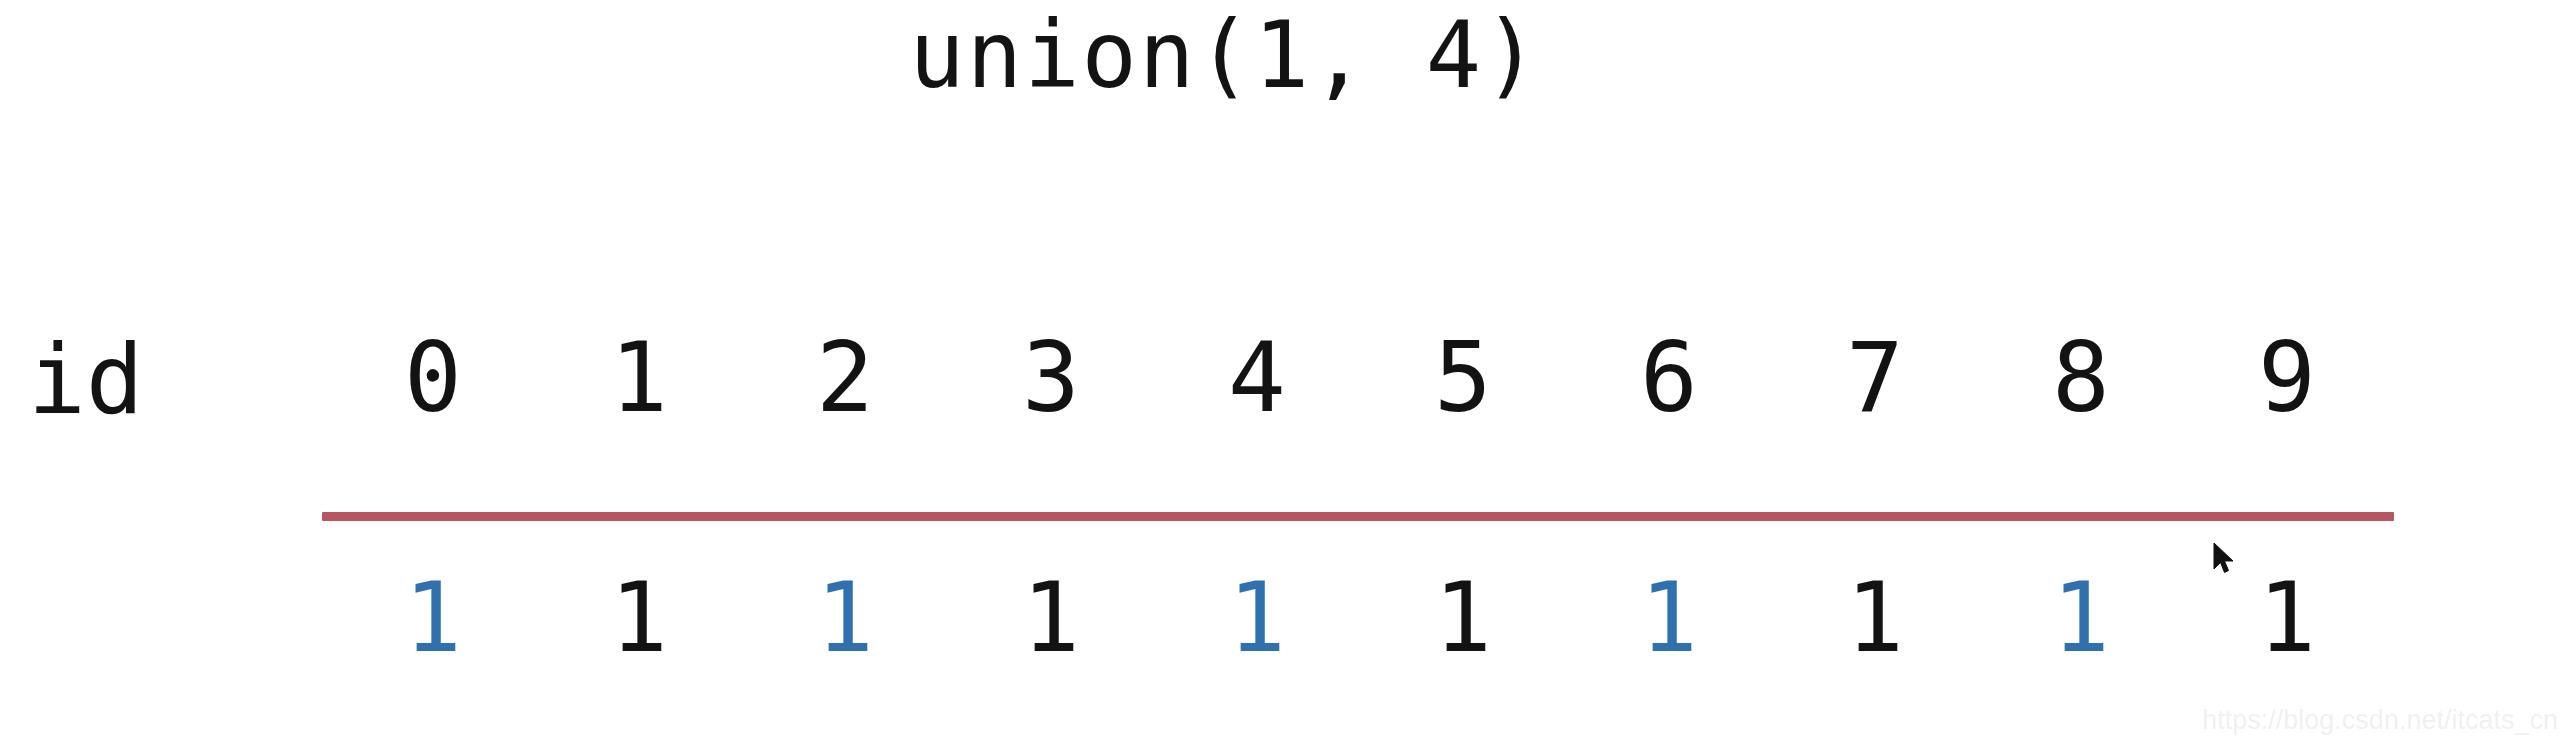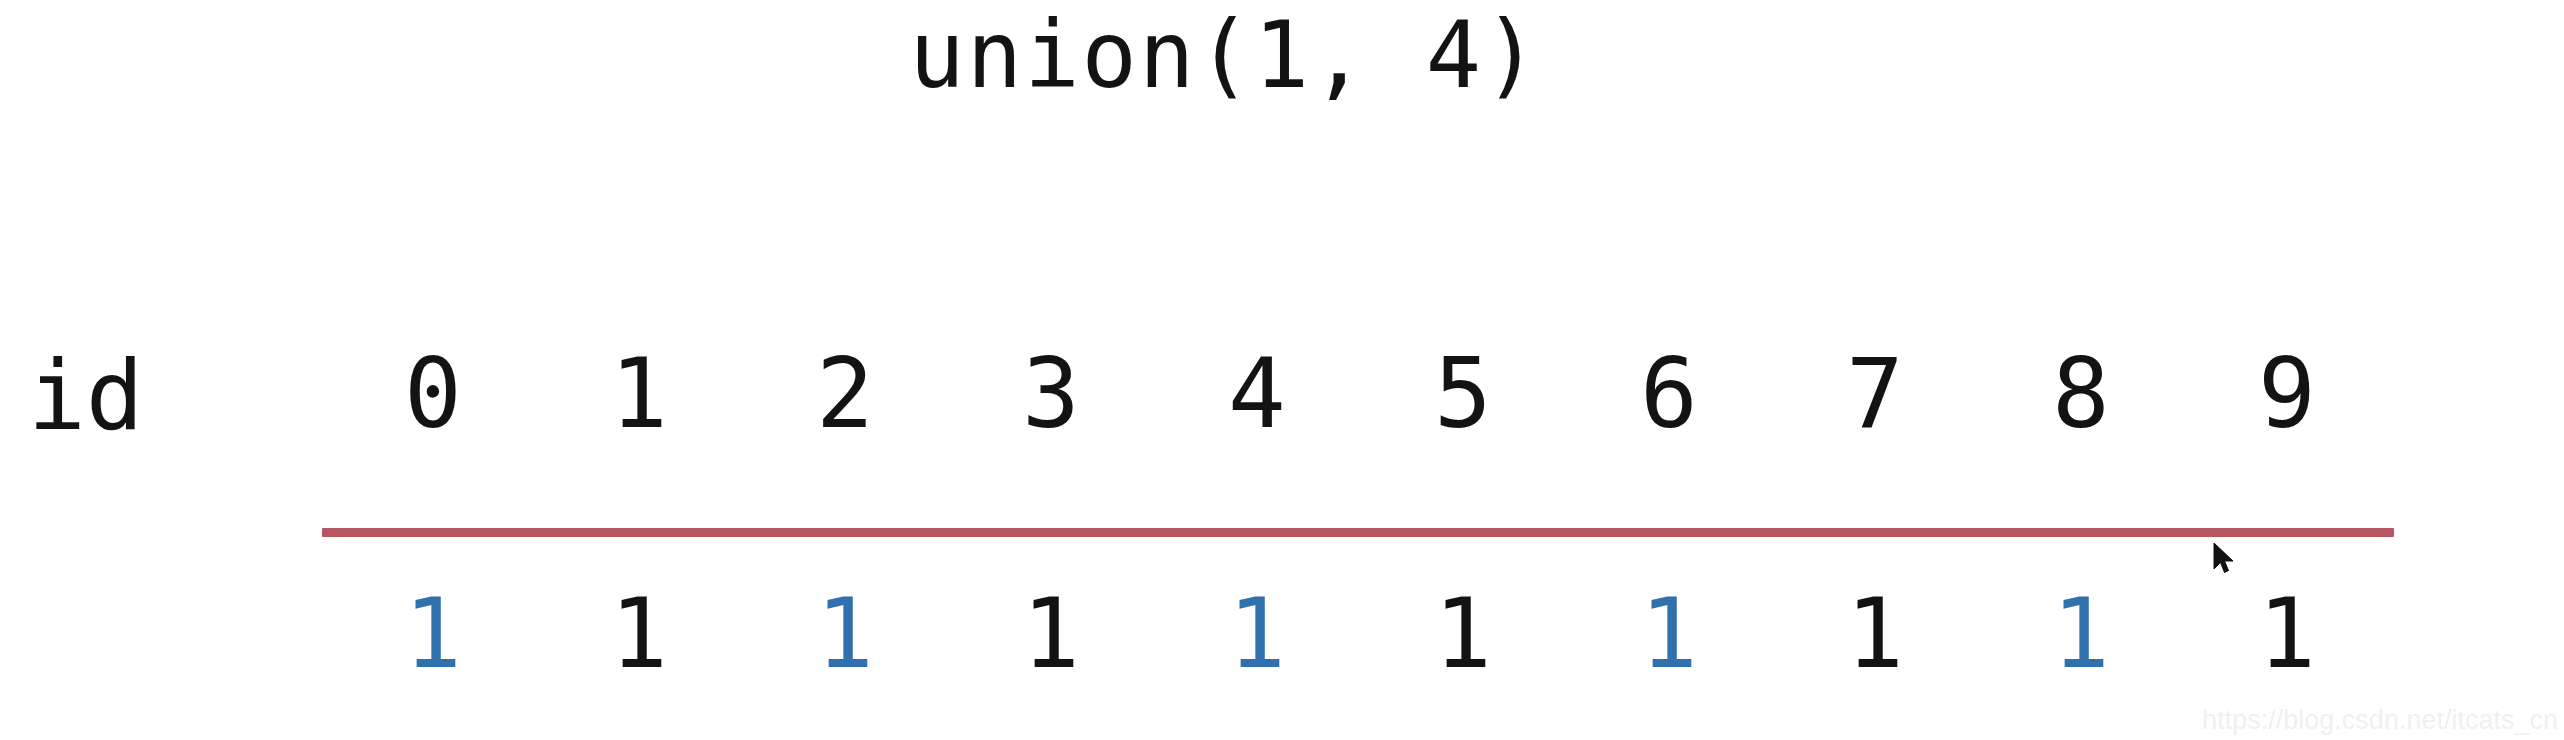--- a/index.html
+++ b/index.html
@@ -31,21 +31,21 @@
     letter-spacing: 2px;
     color: #131313;
     white-space: pre;
     line-height: 1.05;
   }
 
   
   #table {
     position: absolute;
     left: 0;
-    top: 332px;
+    top: 316px;
     width: 2241px;
     height: 400px;
     padding-left: 8px;
   }
 
   #id-label {
     position: absolute;
     left: 28px;
     top: 16px;
     font-family: "DejaVu Sans Mono", "Liberation Mono", monospace;

